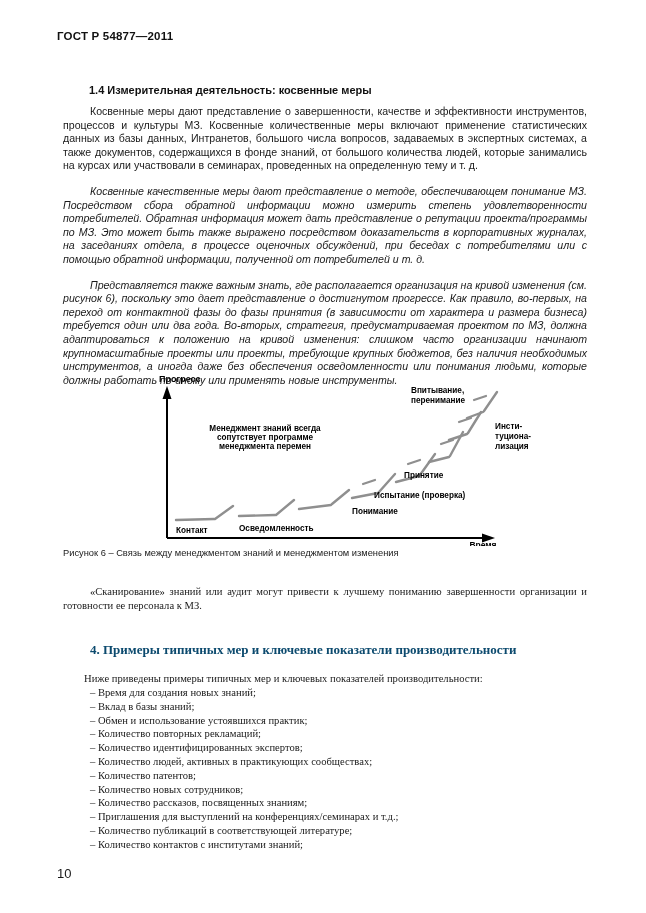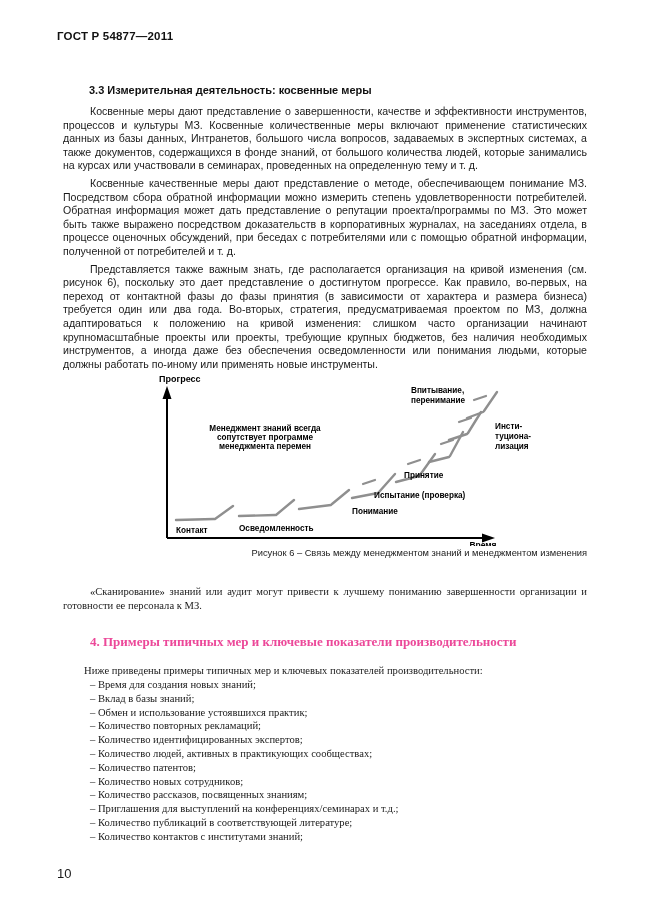--- a/index.html
+++ b/index.html
@@ -35,33 +35,33 @@
   }
   .sec-heading {
     font-size: 11px;
     font-weight: bold;
     margin: 0 0 9px 26px;
     color: #111;
   }
   .sec-heading-major {
     font-size: 13px;
     font-weight: bold;
-    margin: 22px 0 14px 27px;
-    color: #ec4899;
+    margin: 30px 0 14px 27px;
+    color: #0c4a6e;
   }
   p.body {
     font-size: 10.6px;
     line-height: 13.6px;
     margin: 0 0 0 0;
     text-align: justify;
     text-indent: 27px;
     color: #1a1a1a;
     hyphens: none;
   }
-  p.body + p.body { margin-top: 4px; }
+  p.body + p.body { margin-top: 12px; font-style: italic; }
   .lead-line {
     font-size: 10.6px;
     line-height: 13.8px;
     margin: 0 0 0 21px;
     color: #1a1a1a;
   }
   ul.dashlist {
     list-style: none;
     margin: 0 0 0 27px;
     padding: 0;
@@ -90,35 +90,35 @@
     top: 374px;
     width: 524px;
     height: 196px;
   }
   .figure-svg { display: block; }
   .figure-caption {
     position: absolute;
     left: 0;
     top: 174px;
     width: 524px;
-    text-align: right;
+    text-align: left;
     font-size: 9.3px;
     color: #1a1a1a;
   }
 </style>
 </head>
 <body>
 
 <div class="page">
 
   <div class="running-header">ГОСТ Р 54877—2011</div>
 
   <div class="content">
 
-    <h3 class="sec-heading">3.3 Измерительная деятельность: косвенные меры</h3>
+    <h3 class="sec-heading">1.4 Измерительная деятельность: косвенные меры</h3>
 
     <p class="body">Косвенные меры дают представление о завершенности, качестве и эффективности инструментов, процессов и культуры МЗ. Косвенные количественные меры включают применение статистических данных из базы данных, Интранетов, большого числа вопросов, задаваемых в экспертных системах, а также документов, содержащихся в фонде знаний, от большого количества людей, которые занимались на курсах или участвовали в семинарах, проведенных на определенную тему и т. д.</p>
 
     <p class="body">Косвенные качественные меры дают представление о методе, обеспечивающем понимание МЗ. Посредством сбора обратной информации можно измерить степень удовлетворенности потребителей. Обратная информация может дать представление о репутации проекта/программы по МЗ. Это может быть также выражено посредством доказательств в корпоративных журналах, на заседаниях отдела, в процессе оценочных обсуждений, при беседах с потребителями или с помощью обратной информации, полученной от потребителей и т. д.</p>
 
     <p class="body">Представляется также важным знать, где располагается организация на кривой изменения (см. рисунок 6), поскольку это дает представление о достигнутом прогрессе. Как правило, во-первых, на переход от контактной фазы до фазы принятия (в зависимости от характера и размера бизнеса) требуется один или два года. Во-вторых, стратегия, предусматриваемая проектом по МЗ, должна адаптироваться к положению на кривой изменения: слишком часто организации начинают крупномасштабные проекты или проекты, требующие крупных бюджетов, без наличия необходимых инструментов, а иногда даже без обеспечения осведомленности или понимания людьми, которые должны работать по-иному или применять новые инструменты.</p>
   </div>
 
   <div class="figure-block">
     <svg class="figure-svg" width="524" height="172" viewBox="0 0 524 172">

